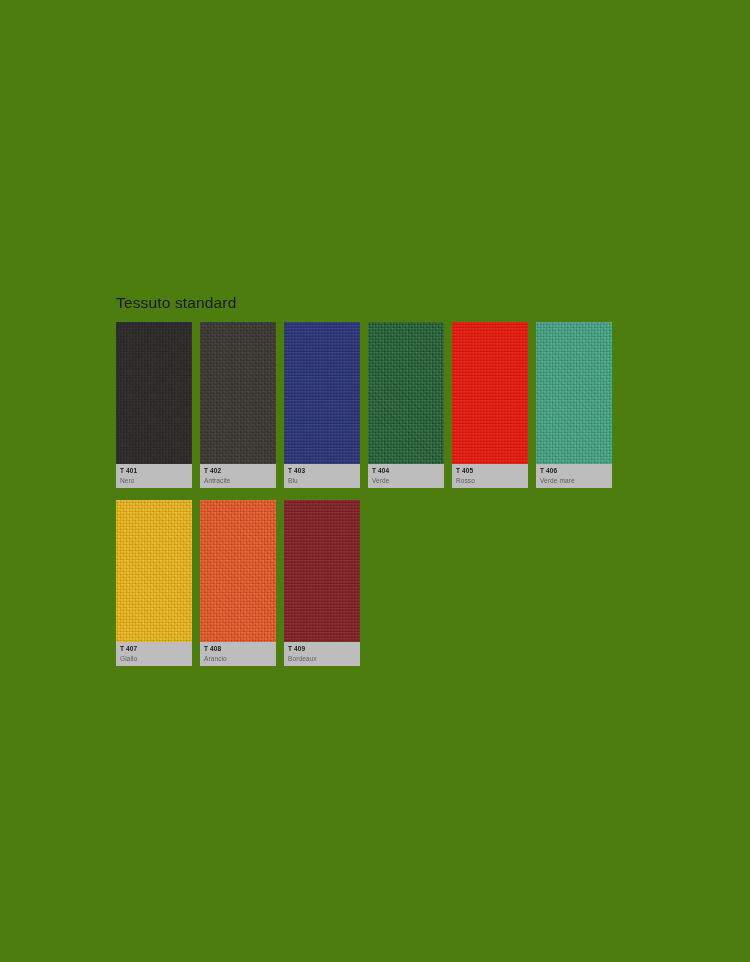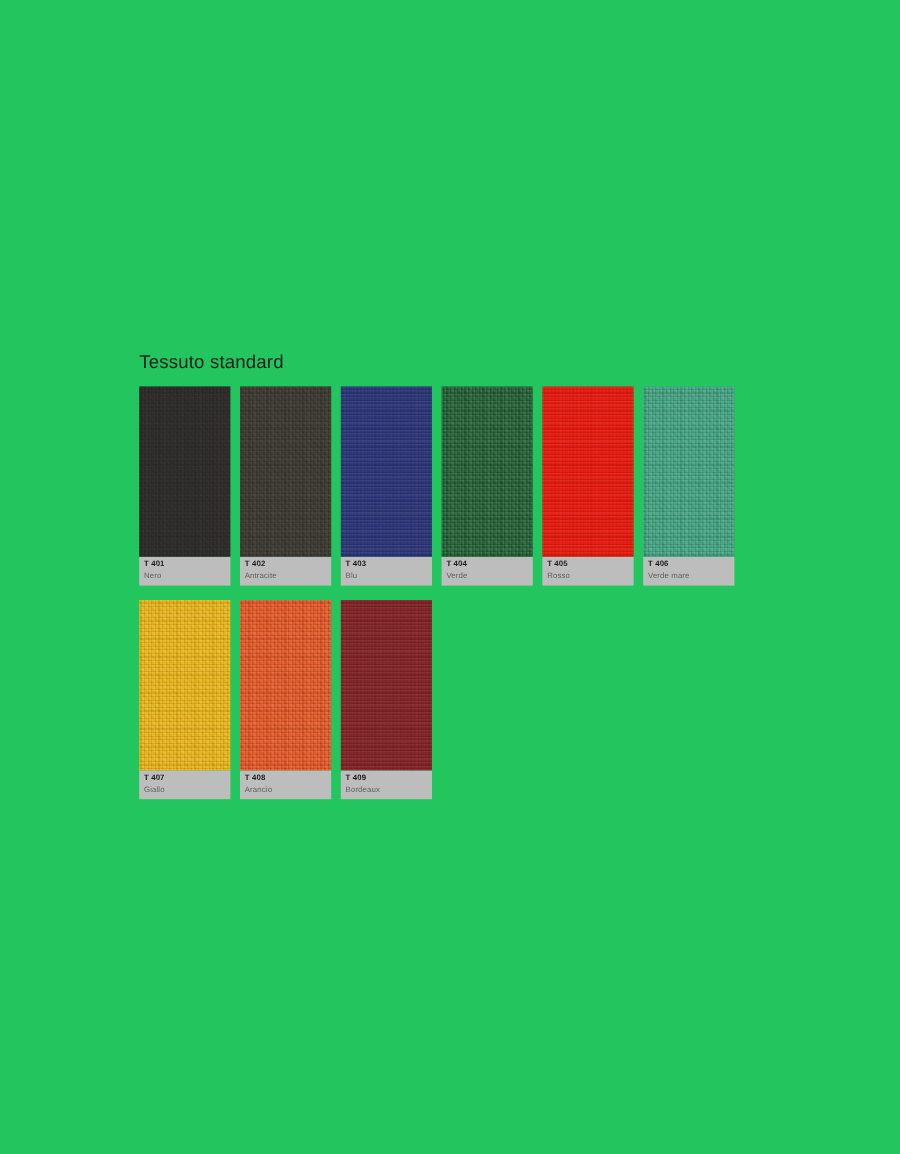--- a/index.html
+++ b/index.html
@@ -13,21 +13,21 @@
     position: relative;
     font-family: "Liberation Sans", sans-serif;
     overflow: hidden;
   }
 
   .sheet {
     position: absolute;
     left: 0; top: 0;
     width: 750px;
     height: 962px;
-    background: #22c55e;
+    background: #4d7c0f;
   }
 
   .catalog {
     position: absolute;
     left: 116px;
     top: 294px;
     width: 520px;
   }
 
   .catalog-title {

